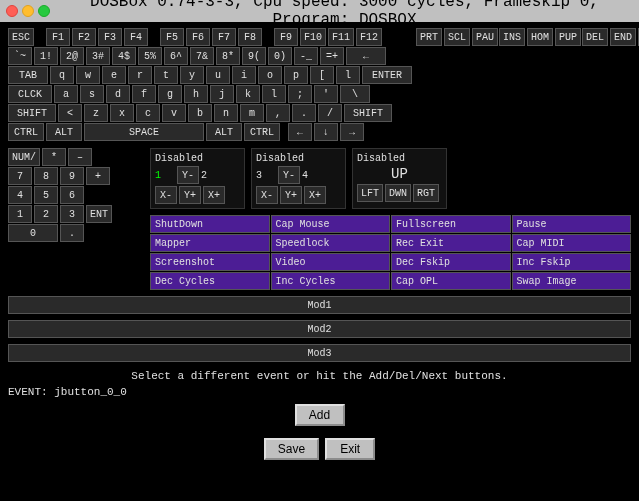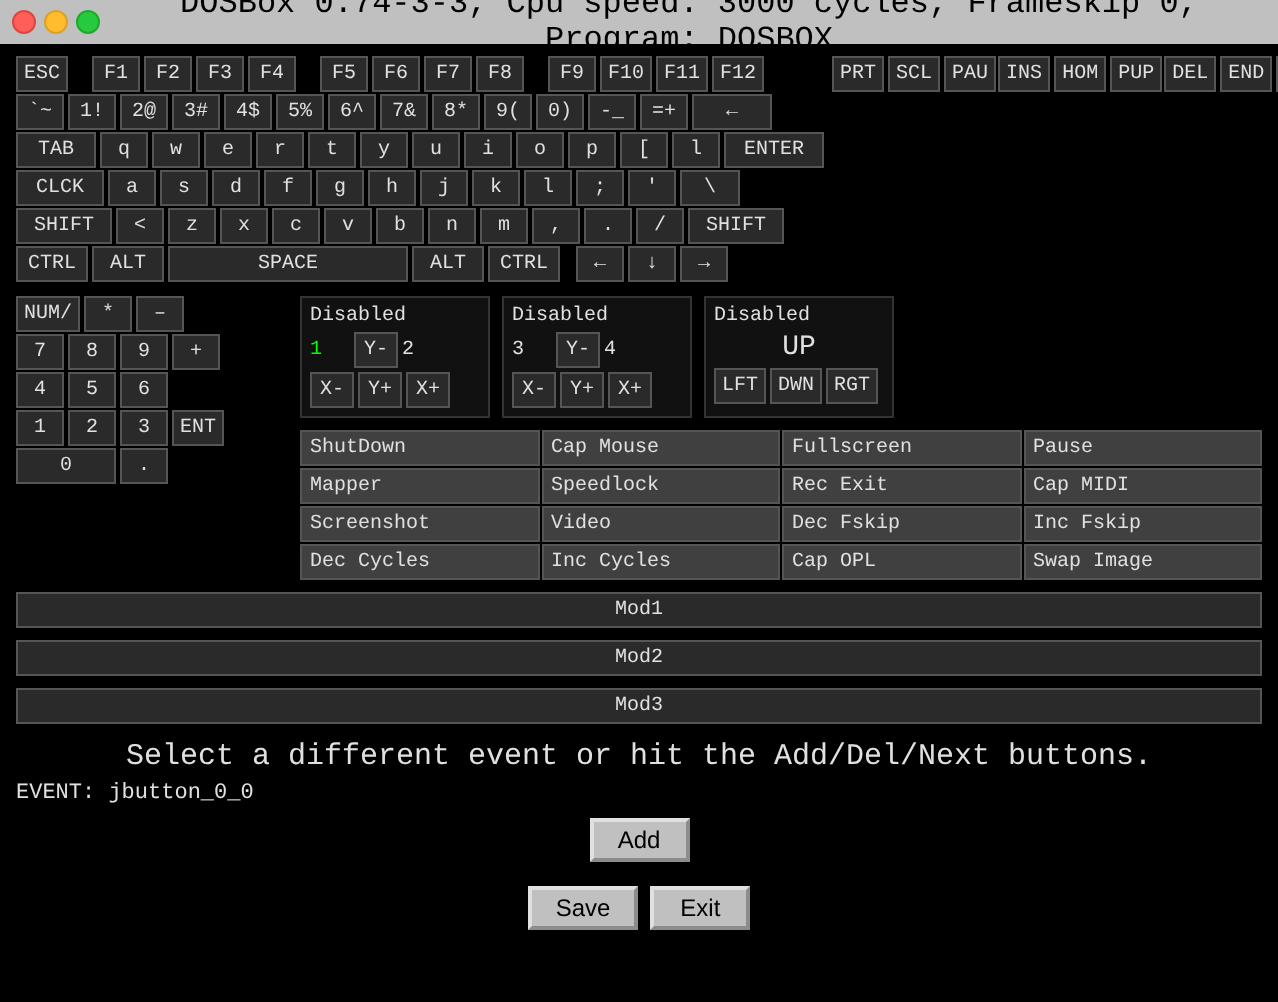--- a/index.html
+++ b/index.html
@@ -120,21 +120,21 @@
       font-size: 10px;
       padding: 1px 3px;
       min-width: 22px;
       height: 18px;
       display: flex;
       align-items: center;
       justify-content: center;
       cursor: pointer;
     }
     .event-cell {
-      background: #404040;
+      background: #4c1d95;
       border: 1px solid #555;
       color: #e0e0e0;
       font-family: 'Courier New', monospace;
       font-size: 10px;
       padding: 2px 4px;
       cursor: pointer;
       white-space: nowrap;
       height: 18px;
       display: flex;
       align-items: center;
@@ -428,21 +428,21 @@
     </div>
   </div>
 
   <div class="mod-row">
     <div class="key key-wide">Mod1</div>
     <div class="key key-wide">Mod2</div>
     <div class="key key-wide">Mod3</div>
   </div>
 
   <div class="info-section">
-    <div style="text-align:center; font-size:15px;">Select a different event or hit the Add/Del/Next buttons.</div>
+    <div style="text-align:center; font-size:11px;">Select a different event or hit the Add/Del/Next buttons.</div>
     <div style="font-size:11px; margin-top:4px;">EVENT: jbutton_0_0</div>
   </div>
 
   <div style="display:flex; justify-content:center; margin-top:4px;">
     <button class="btn">Add</button>
   </div>
 
   <div style="display:flex; justify-content:center; gap:6px; margin-top:10px;">
     <button class="btn">Save</button>
     <button class="btn">Exit</button>

